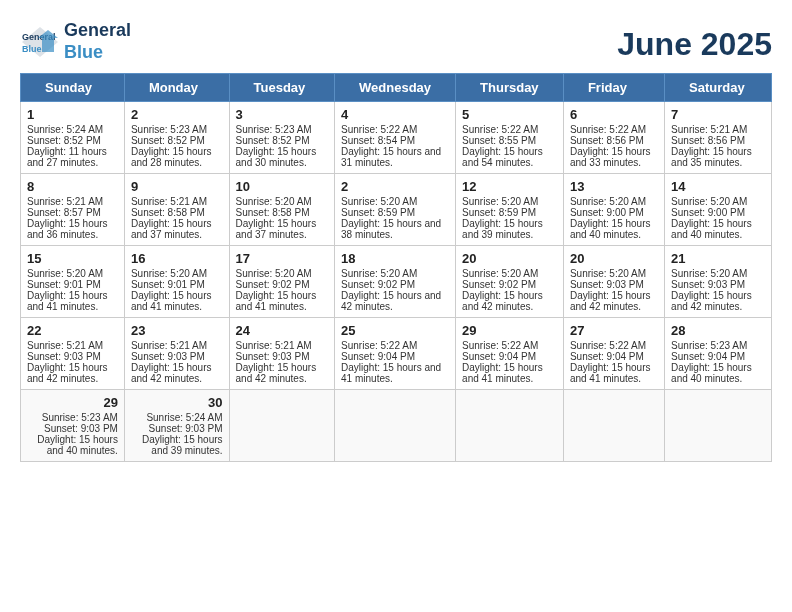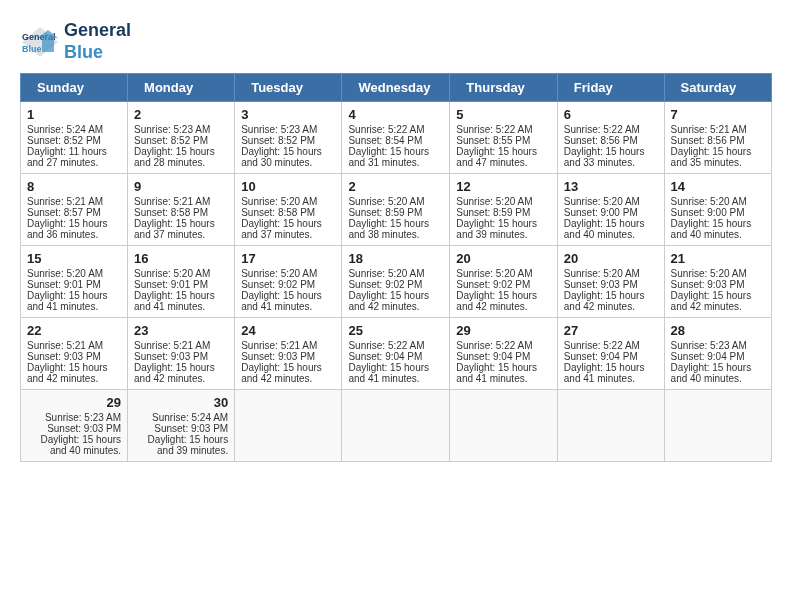--- a/index.html
+++ b/index.html
@@ -44,21 +44,21 @@
       color: #444;
     }
     .calendar {
       width: 100%;
       border-collapse: collapse;
     }
     .calendar th {
       background-color: #3b6ea5;
       color: #fff;
       text-align: left;
-      padding: 6px 16px;
+      padding: 6px 24px;
       font-size: 13px;
       font-weight: bold;
       border: 1px solid #5a8fc4;
     }
     .calendar td {
       border: 1px solid #ccc;
       vertical-align: top;
       padding: 5px 6px;
       font-size: 10px;
       color: #333;
@@ -98,20 +98,21 @@
       <text x="2" y="18" font-size="9" font-weight="bold" fill="#1a3a5c">General</text>
       <text x="2" y="30" font-size="9" font-weight="bold" fill="#3b8ec4">Blue</text>
       <polygon points="28,8 38,16 34,16 34,30 22,30 22,16 18,16" fill="#3b8ec4" opacity="0.7"></polygon>
     </svg>
     <div class="logo-text">
       <span>General</span><br>
       <span style="color:#3b8ec4;">Blue</span>
     </div>
   </div>
   <div class="title-block">
+    <div class="month-title">June 2025</div>
   </div>
 </div>
 
 <table class="calendar">
   <thead>
     <tr>
       <th>Sunday</th>
       <th>Monday</th>
       <th>Tuesday</th>
       <th>Wednesday</th>
@@ -143,21 +144,21 @@
         <td>
         <span class="day-num">4</span>
         <span>Sunrise: 5:22 AM</span><br>
         <span>Sunset: 8:54 PM</span><br>
         <span>Daylight: 15 hours and 31 minutes.</span>
       </td>
         <td>
         <span class="day-num">5</span>
         <span>Sunrise: 5:22 AM</span><br>
         <span>Sunset: 8:55 PM</span><br>
-        <span>Daylight: 15 hours and 47 minutes.</span>
+        <span>Daylight: 15 hours and 54 minutes.</span>
       </td>
         <td>
         <span class="day-num">6</span>
         <span>Sunrise: 5:22 AM</span><br>
         <span>Sunset: 8:56 PM</span><br>
         <span>Daylight: 15 hours and 33 minutes.</span>
       </td>
         <td>
         <span class="day-num">7</span>
         <span>Sunrise: 5:21 AM</span><br>

